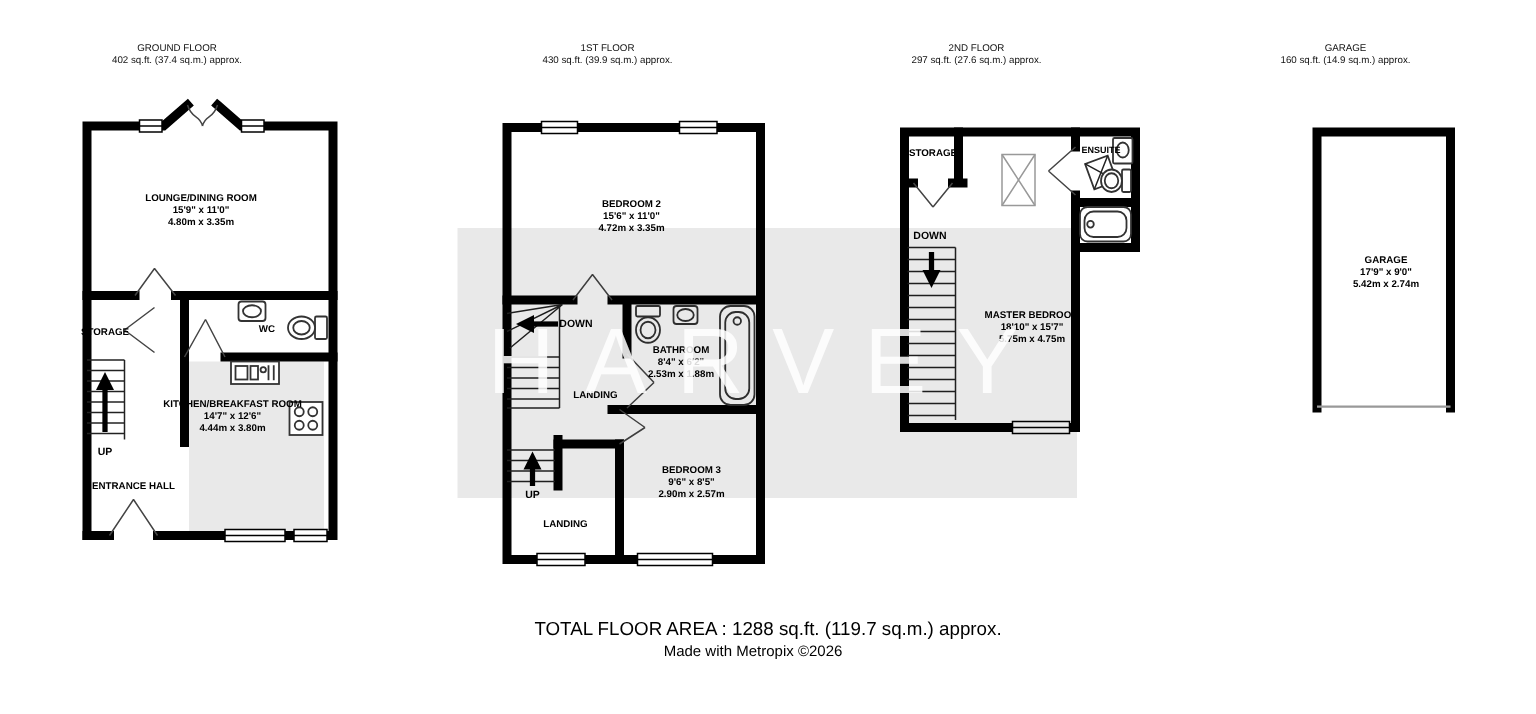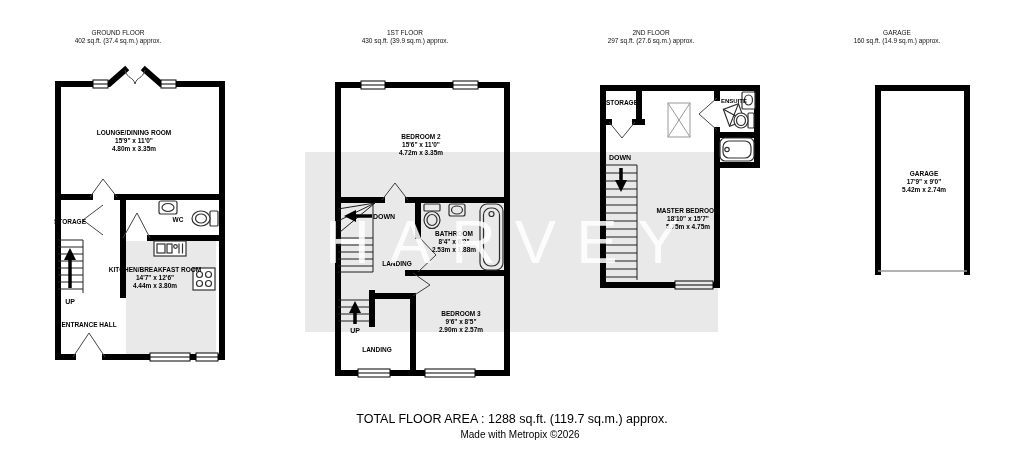--- a/index.html
+++ b/index.html
@@ -21,21 +21,21 @@
   .ahead{fill:#000;stroke:none;}
   .lite{stroke:#999;stroke-width:1;fill:none;}
   #watermark{position:absolute;left:305px;top:152px;width:413px;height:180px;
        background:rgba(0,0,0,0.088);z-index:5;pointer-events:none;
        display:flex;flex-direction:column;justify-content:center;align-items:flex-start;}
   #watermark .wline{color:rgba(255,255,255,0.85);font-size:62px;line-height:88px;font-weight:400;}
   #watermark .w1{letter-spacing:20px;padding-left:20px;}
   #watermark .w2{letter-spacing:7px;padding-left:7px;}
   .foot{position:absolute;transform:translateX(-50%);white-space:nowrap;text-align:right;}
   #foot-total{left:512px;top:412px;font-size:12.5px;}
-  #foot-credit{left:520px;top:429px;font-size:10px;}
+  #foot-credit{left:502px;top:429px;font-size:10px;}
 </style>
 </head>
 <body>
 
 <div id="page">
 
   <div class="hdr" style="left:118px;top:29px;">
     <div>GROUND FLOOR</div>
     <div>402 sq.ft. (37.4 sq.m.) approx.</div>
   </div>

